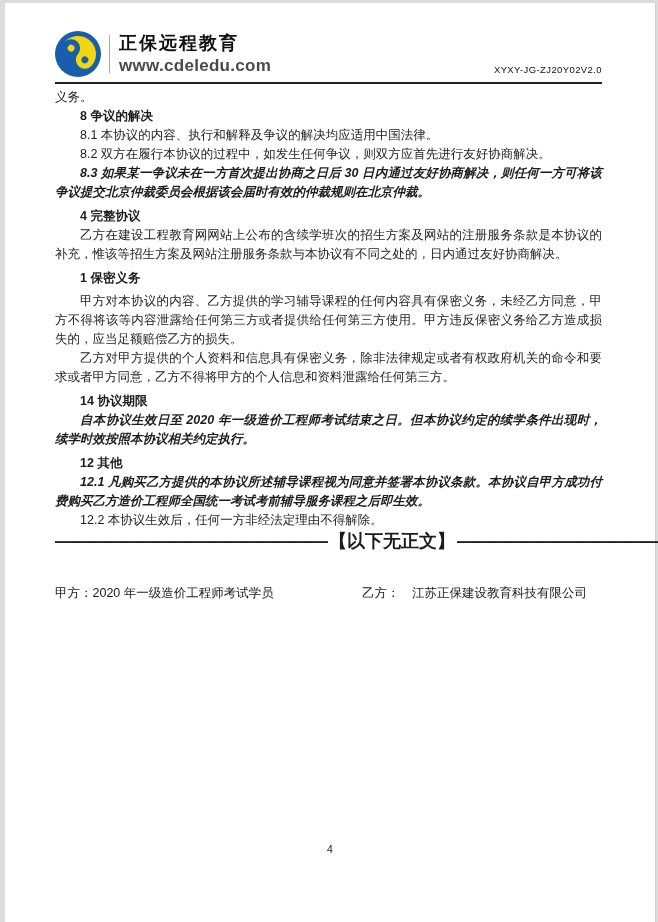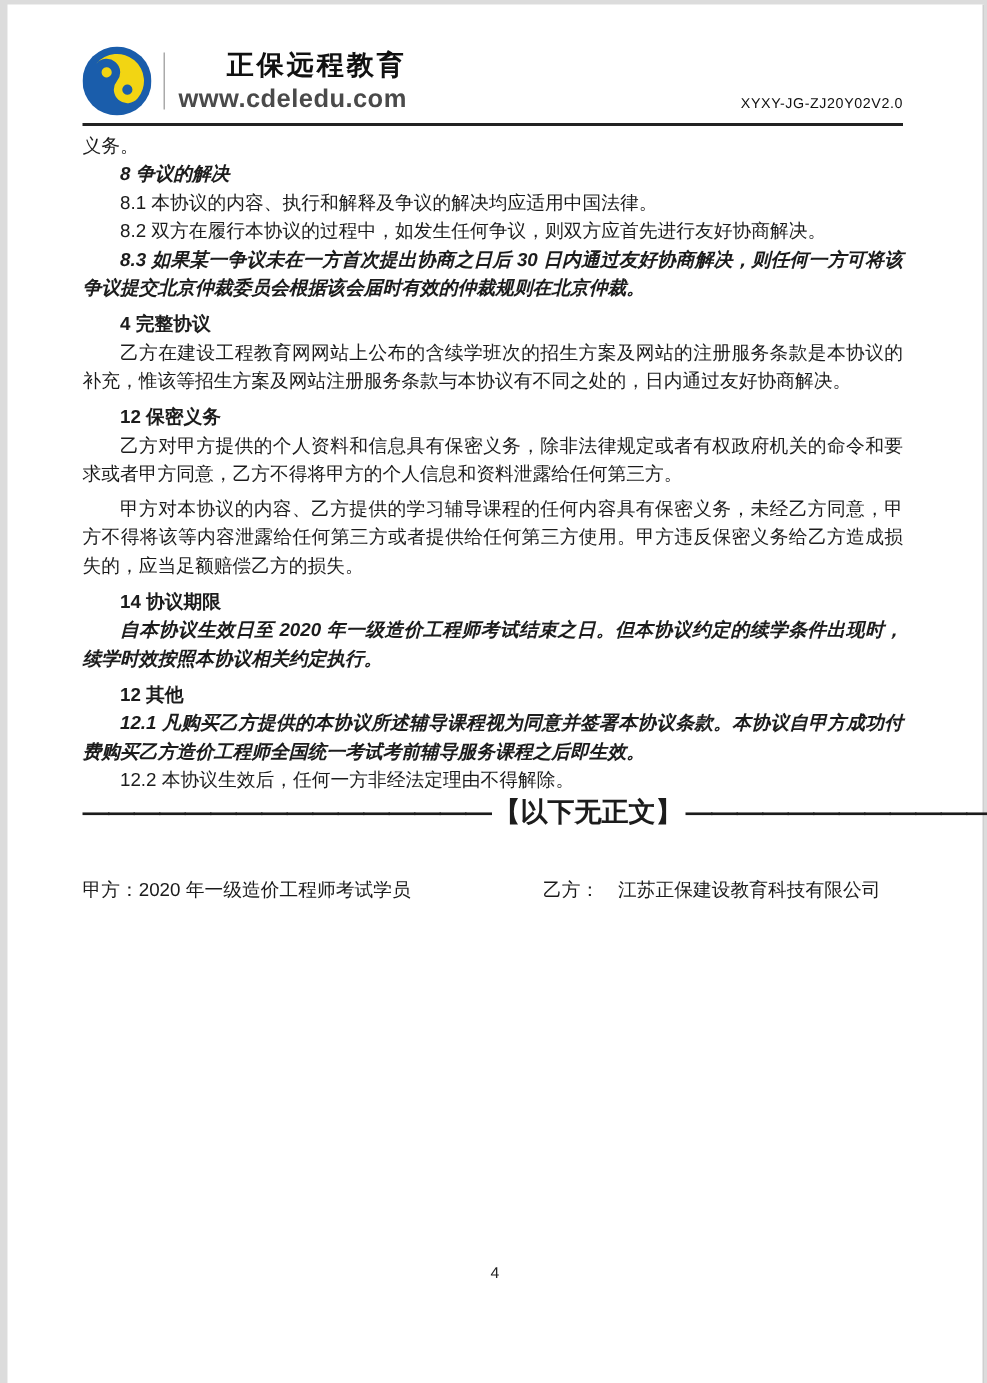--- a/index.html
+++ b/index.html
@@ -28,21 +28,20 @@
   .logo-mark { width: 46px; height: 46px; display: block; }
   .logo-sep {
     width: 1px; height: 38px;
     background: #aaaaaa;
     margin: 0 9px 0 8px;
   }
   .logo-text { display: flex; flex-direction: column; line-height: 1.15; }
   .brand-name {
     font-size: 18px; font-weight: bold; color: #111111;
     letter-spacing: 2px;
-    text-align: right;
   }
   .brand-site {
     font-size: 17px; font-weight: bold; color: #4a4a4a;
     margin-top: 2px; letter-spacing: 0.3px;
   }
   .doc-code {
     font-size: 9.5px; color: #111111;
     letter-spacing: 0.4px;
     padding-bottom: 2px;
     white-space: nowrap;
@@ -56,21 +55,21 @@
   .content {
     margin: 4px 53px 0 50px;
     font-size: 12.5px;
     line-height: 19px;
     color: #1c1c1c;
     text-align: justify;
   }
   .para { text-indent: 2em; margin: 0; }
   .para.no-indent { text-indent: 0; }
   .para.heading { font-weight: bold; margin-top: 5px; }
-  .sections > .para.heading:first-child { margin-top: 0; font-style: italic; }
+  .sections > .para.heading:first-child { margin-top: 0; }
   .para.bold { font-weight: bold; font-style: italic; }
   .para.gap { margin-top: 4px; }
   
   .eot-divider {
     margin-top: 2px;
     text-align: center;
     font-weight: bold;
     white-space: nowrap;
     font-size: 18px;
     line-height: 19px;
@@ -123,23 +122,23 @@
 
   <div class="content">
     <p class="para no-indent">义务。</p>
     <div class="sections">
         <p class="para heading">8 争议的解决</p>
         <p class="para">8.1 本协议的内容、执行和解释及争议的解决均应适用中国法律。</p>
         <p class="para">8.2 双方在履行本协议的过程中，如发生任何争议，则双方应首先进行友好协商解决。</p>
         <p class="para bold">8.3 如果某一争议未在一方首次提出协商之日后 30 日内通过友好协商解决，则任何一方可将该争议提交北京仲裁委员会根据该会届时有效的仲裁规则在北京仲裁。</p>
         <p class="para heading">4 完整协议</p>
         <p class="para">乙方在建设工程教育网网站上公布的含续学班次的招生方案及网站的注册服务条款是本协议的补充，惟该等招生方案及网站注册服务条款与本协议有不同之处的，日内通过友好协商解决。</p>
-        <p class="para heading">12 保密义务</p>
+        <p class="para heading">1 保密义务</p>
+        <p class="para gap">甲方对本协议的内容、乙方提供的学习辅导课程的任何内容具有保密义务，未经乙方同意，甲方不得将该等内容泄露给任何第三方或者提供给任何第三方使用。甲方违反保密义务给乙方造成损失的，应当足额赔偿乙方的损失。</p>
         <p class="para">乙方对甲方提供的个人资料和信息具有保密义务，除非法律规定或者有权政府机关的命令和要求或者甲方同意，乙方不得将甲方的个人信息和资料泄露给任何第三方。</p>
-        <p class="para gap">甲方对本协议的内容、乙方提供的学习辅导课程的任何内容具有保密义务，未经乙方同意，甲方不得将该等内容泄露给任何第三方或者提供给任何第三方使用。甲方违反保密义务给乙方造成损失的，应当足额赔偿乙方的损失。</p>
         <p class="para heading">14 协议期限</p>
         <p class="para bold">自本协议生效日至 2020 年一级造价工程师考试结束之日。但本协议约定的续学条件出现时，续学时效按照本协议相关约定执行。</p>
         <p class="para heading">12 其他</p>
         <p class="para bold">12.1 凡购买乙方提供的本协议所述辅导课程视为同意并签署本协议条款。本协议自甲方成功付费购买乙方造价工程师全国统一考试考前辅导服务课程之后即生效。</p>
         <p class="para">12.2 本协议生效后，任何一方非经法定理由不得解除。</p>
       </div>
 
     <div class="eot-divider">
       <span>————————————————</span><span class="label">【以下无正文】</span><span>————————————————</span>
     </div>

